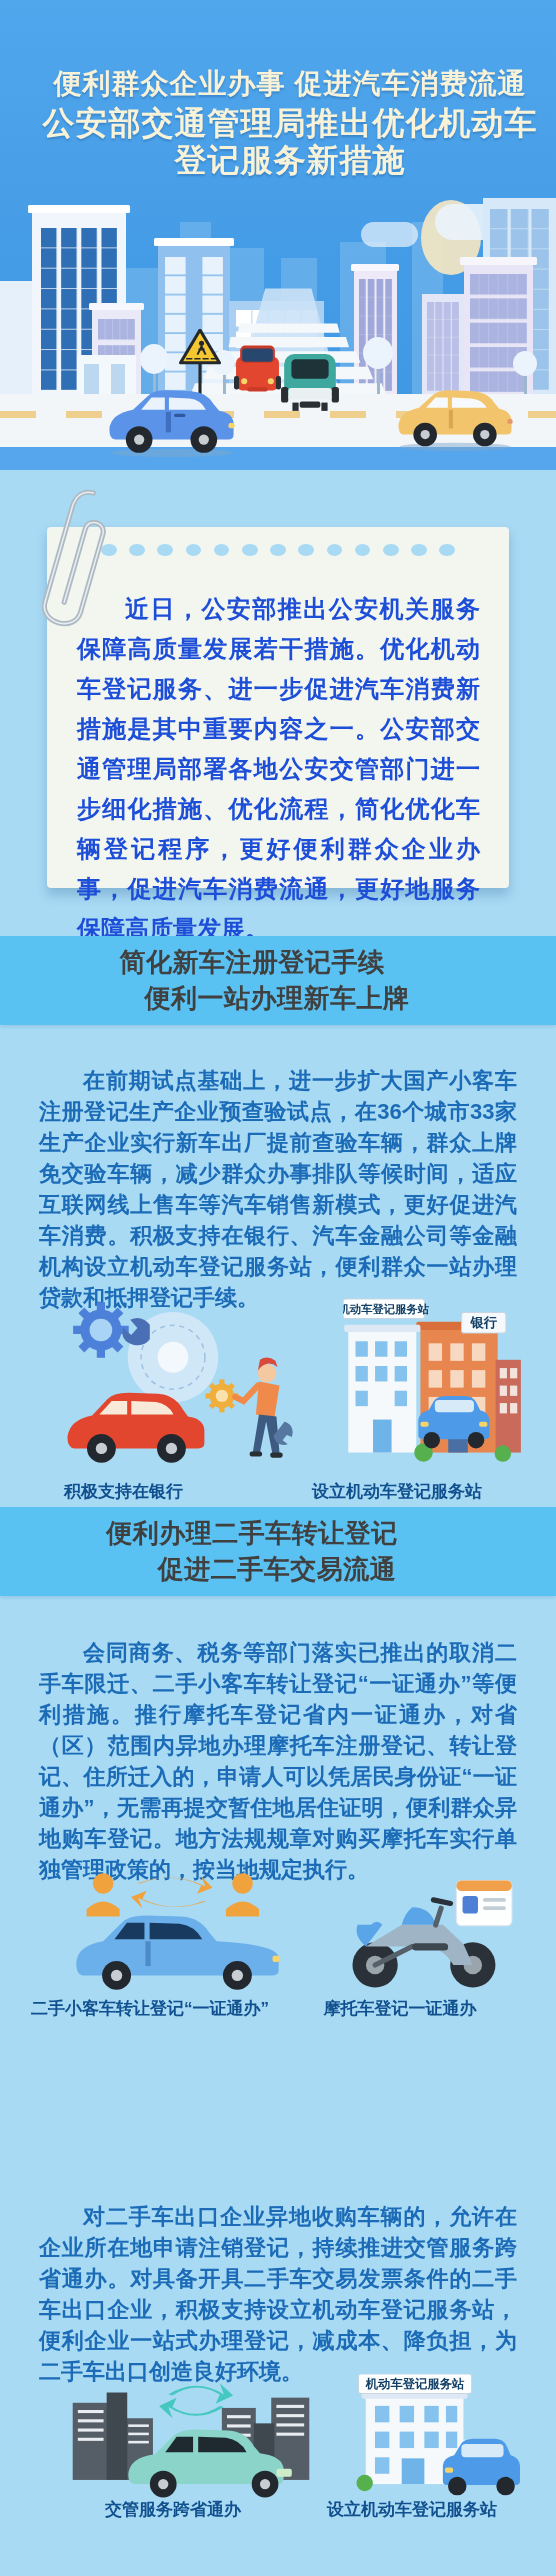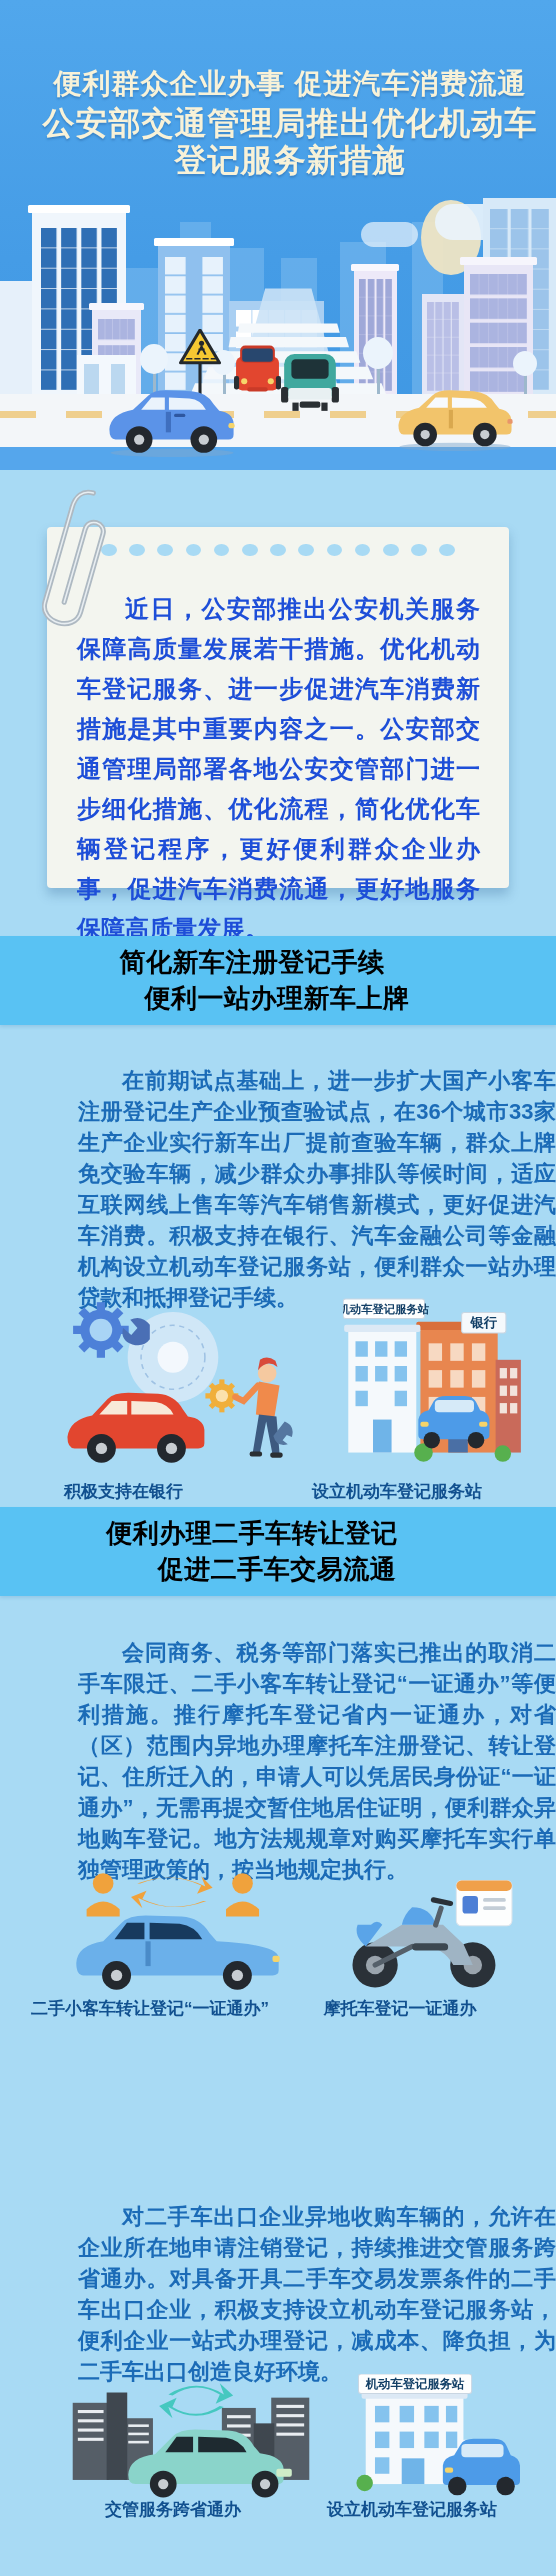--- a/index.html
+++ b/index.html
@@ -31,26 +31,26 @@
         border-radius:4.1px;box-shadow:0 6.2px 10.3px rgba(40,90,140,.28);}
   .dots{position:absolute;left:54px;right:54px;top:16.5px;display:flex;justify-content:space-between;}
   .dots i{width:15.5px;height:12.4px;border-radius:50%;background:#A8DAF4;display:block;}
   .intro-text{position:absolute;left:30px;right:29px;top:62px;font-size:24px;line-height:40px;
         color:#1d4ed8;text-align:justify;text-indent:2em;}
   .clip{position:absolute;left:-5.2px;top:-45px;}
 
   
   .band{position:absolute;left:0;width:556px;height:89px;background:#59C2F3;
         box-shadow:0 2.1px 3.1px rgba(60,120,170,.18);}
-  .band div{position:absolute;left:0;width:504px;text-align:center;color:#000000;
+  .band div{position:absolute;left:0;width:504px;text-align:center;color:#404040;
         font-size:26px;letter-spacing:0.5px;white-space:nowrap;}
   .band .l1{top:9.3px;} .band .l2{top:45px;padding-left:25px;}
   .b1{top:936px;} .b2{top:1507px;} .b3{top:2071px;}
   .para{position:absolute;left:39px;width:478px;font-size:22px;line-height:31px;color:#1B6BB7;
-        text-align:justify;text-indent:2em;margin-left:39px;}
+        text-align:justify;text-indent:2em;}
   .p1{top:1065px;} .p2{top:1637px;} .p3{top:2201px;}
   .caption{position:absolute;font-size:17px;color:#11508F;text-align:center;white-space:nowrap;}
   .cloud{position:absolute;background:#EAF4FC;border-radius:20.6px;opacity:.9;}
 </style>
 </head>
 <body>
 
 <div class="page">
 
   <div class="hero">

